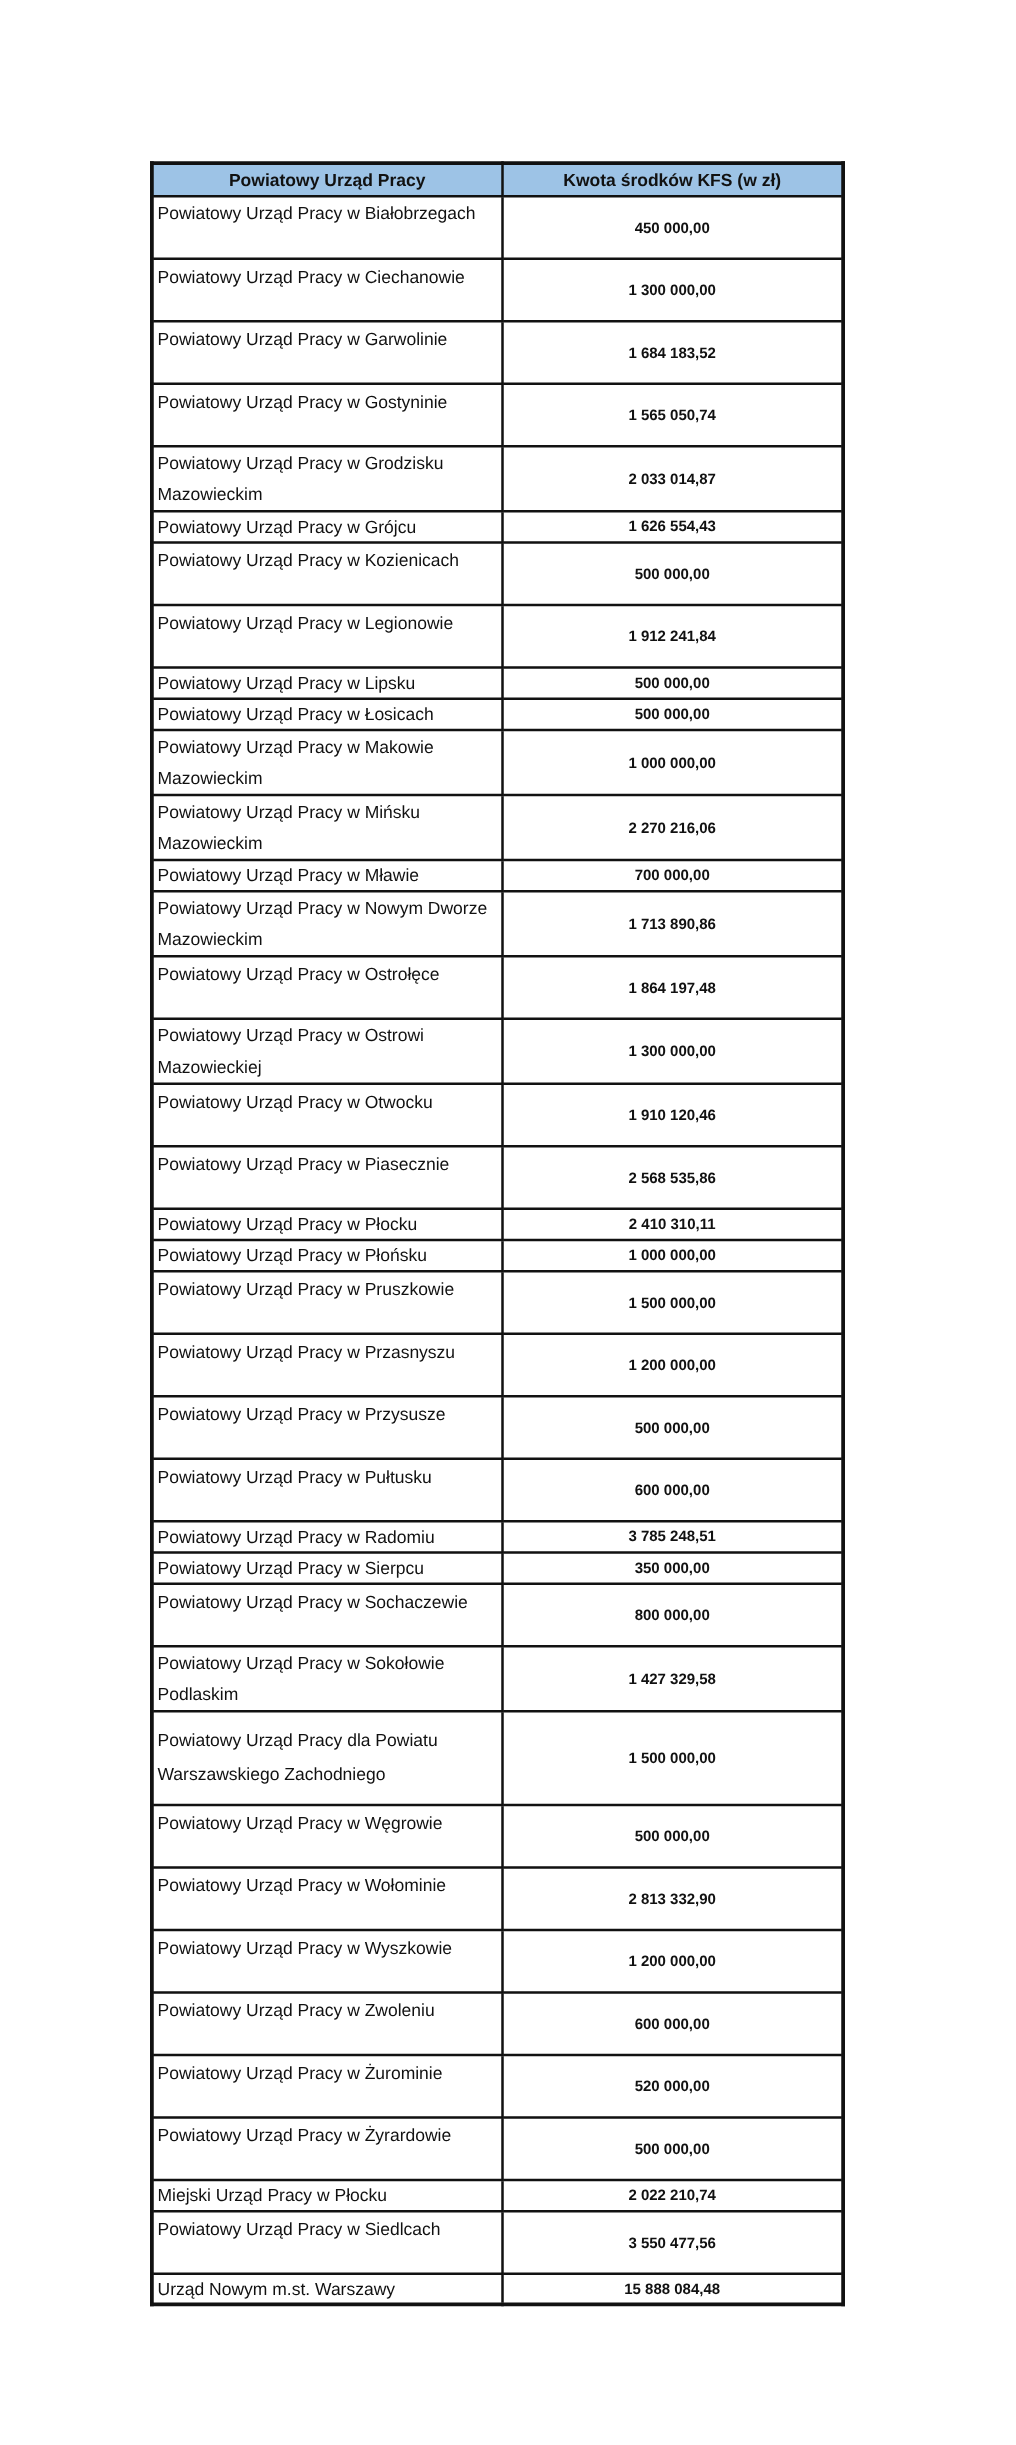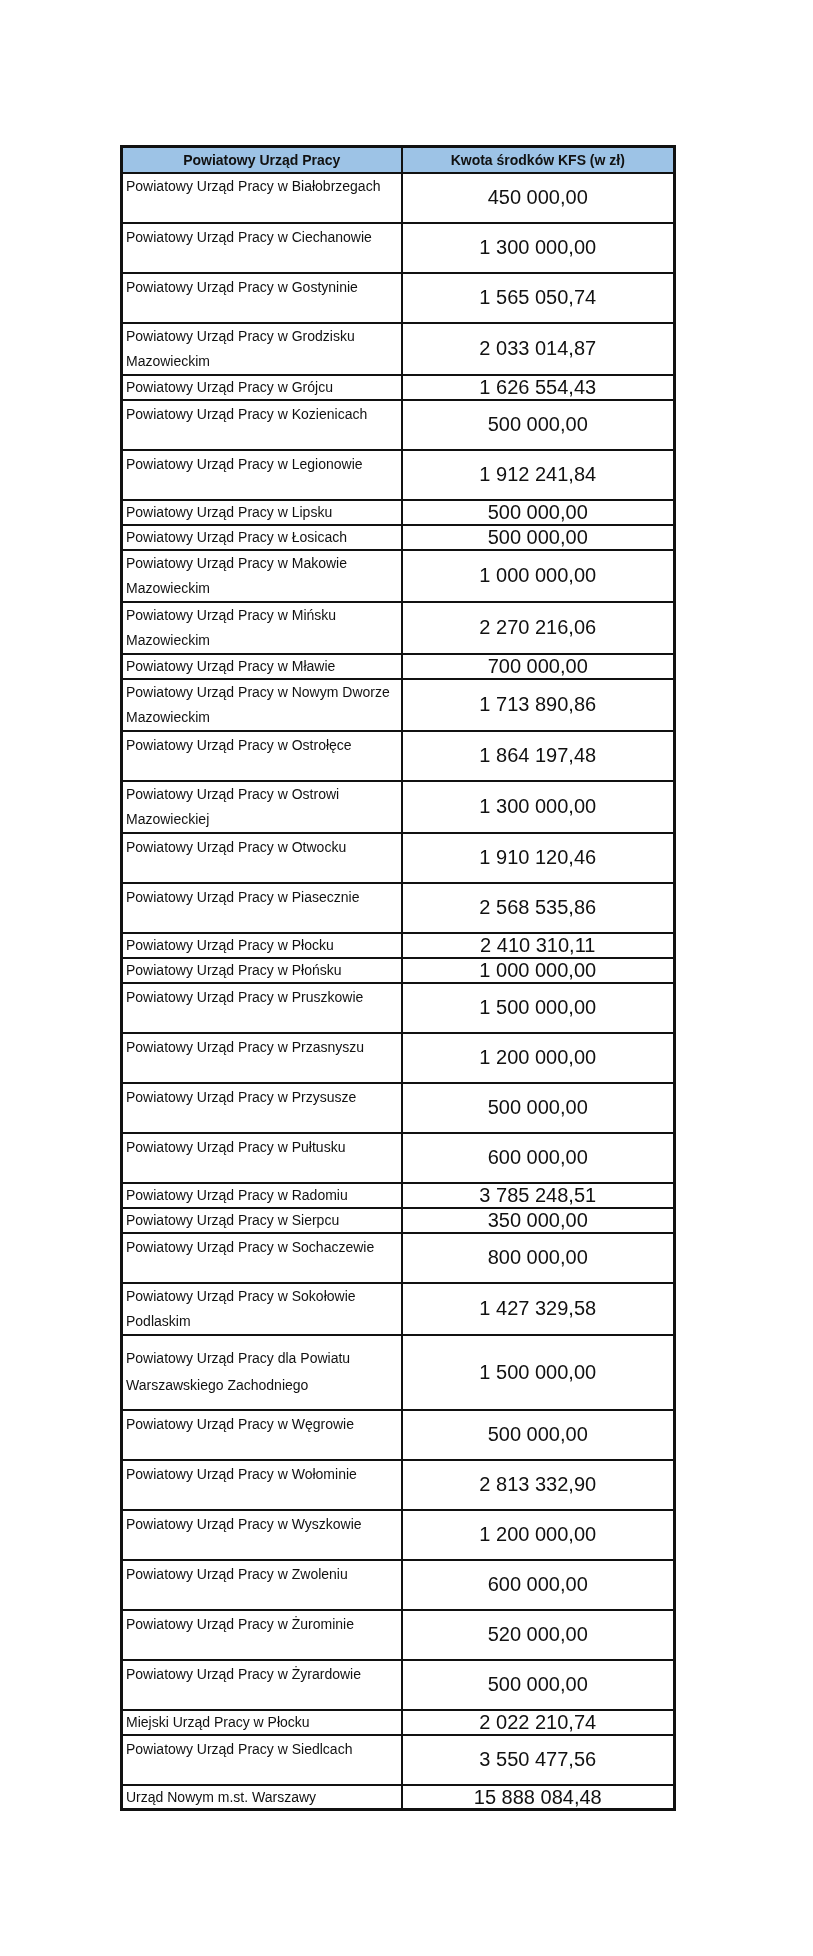--- a/index.html
+++ b/index.html
@@ -1,33 +1,33 @@
 <!DOCTYPE html>
 <html><head>
 <meta charset="utf-8">
 <style>
   html, body { margin: 0; padding: 0; background: #ffffff; }
   body { width: 813px; height: 1956px; position: relative; overflow: hidden;
          font-family: "Liberation Sans", "DejaVu Sans", sans-serif; color: #111; }
   table.kfs {
-    position: absolute; left: 120px; top: 145px;
+    position: absolute; left: 120px; top: 129px;
     width: 553px; border-collapse: collapse; table-layout: fixed;
     border: 3px solid #111;
   }
   table.kfs col.c1 { width: 280px; }
   table.kfs col.c2 { width: 273px; }
   table.kfs th, table.kfs td {
     border: 2px solid #111; padding: 0 3px; box-sizing: border-box;
   }
   table.kfs th {
     background: #9dc3e6; font-weight: bold; font-size: 14px; height: 26px;
     text-align: center;
   }
   td.name { font-size: 14px; line-height: 25px; vertical-align: top; text-align: left; }
-  td.amount { font-weight: normal; font-size: 20px; text-align: center; vertical-align: middle; }
+  td.amount { font-weight: bold; font-size: 12px; text-align: center; vertical-align: middle; }
   tr.t td { height: 50px; }
   tr.t td.name.single { vertical-align: middle; line-height: 20px; padding-bottom: 21px; }
   tr.s td { height: 25px; line-height: 22px; margin-left: 35px; }
   tr.xl td { height: 75px; }
   tr.xl td.name { vertical-align: middle; line-height: 27px; }
 </style>
 </head>
 <body>
 
 <table class="kfs">
@@ -44,20 +44,24 @@
   <tbody id="tbody">
       <tr class="t">
         <td class="name">Powiatowy Urząd Pracy w Białobrzegach</td>
         <td class="amount">450 000,00</td>
       </tr>
       <tr class="t">
         <td class="name single">Powiatowy Urząd Pracy w Ciechanowie</td>
         <td class="amount">1 300 000,00</td>
       </tr>
       <tr class="t">
+        <td class="name single">Powiatowy Urząd Pracy w Garwolinie</td>
+        <td class="amount">1 684 183,52</td>
+      </tr>
+      <tr class="t">
         <td class="name single">Powiatowy Urząd Pracy w Gostyninie</td>
         <td class="amount">1 565 050,74</td>
       </tr>
       <tr class="t">
         <td class="name">Powiatowy Urząd Pracy w Grodzisku Mazowieckim</td>
         <td class="amount">2 033 014,87</td>
       </tr>
       <tr class="s">
         <td class="name single">Powiatowy Urząd Pracy w Grójcu</td>
         <td class="amount">1 626 554,43</td>

